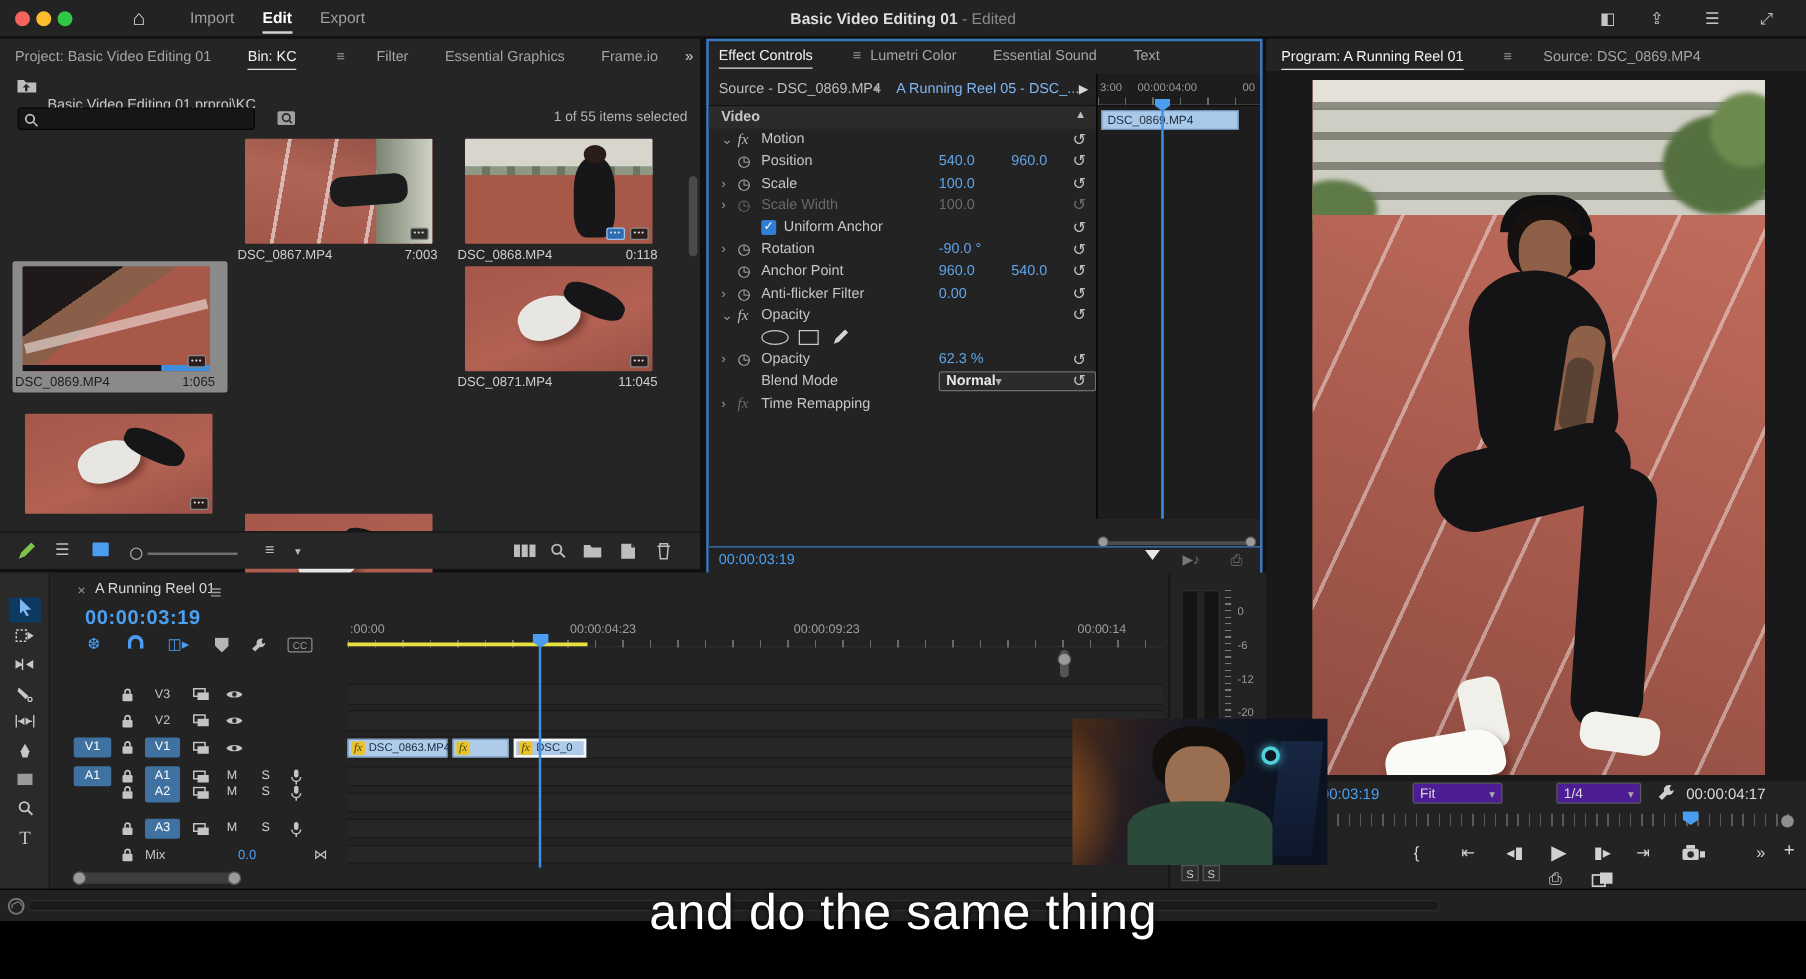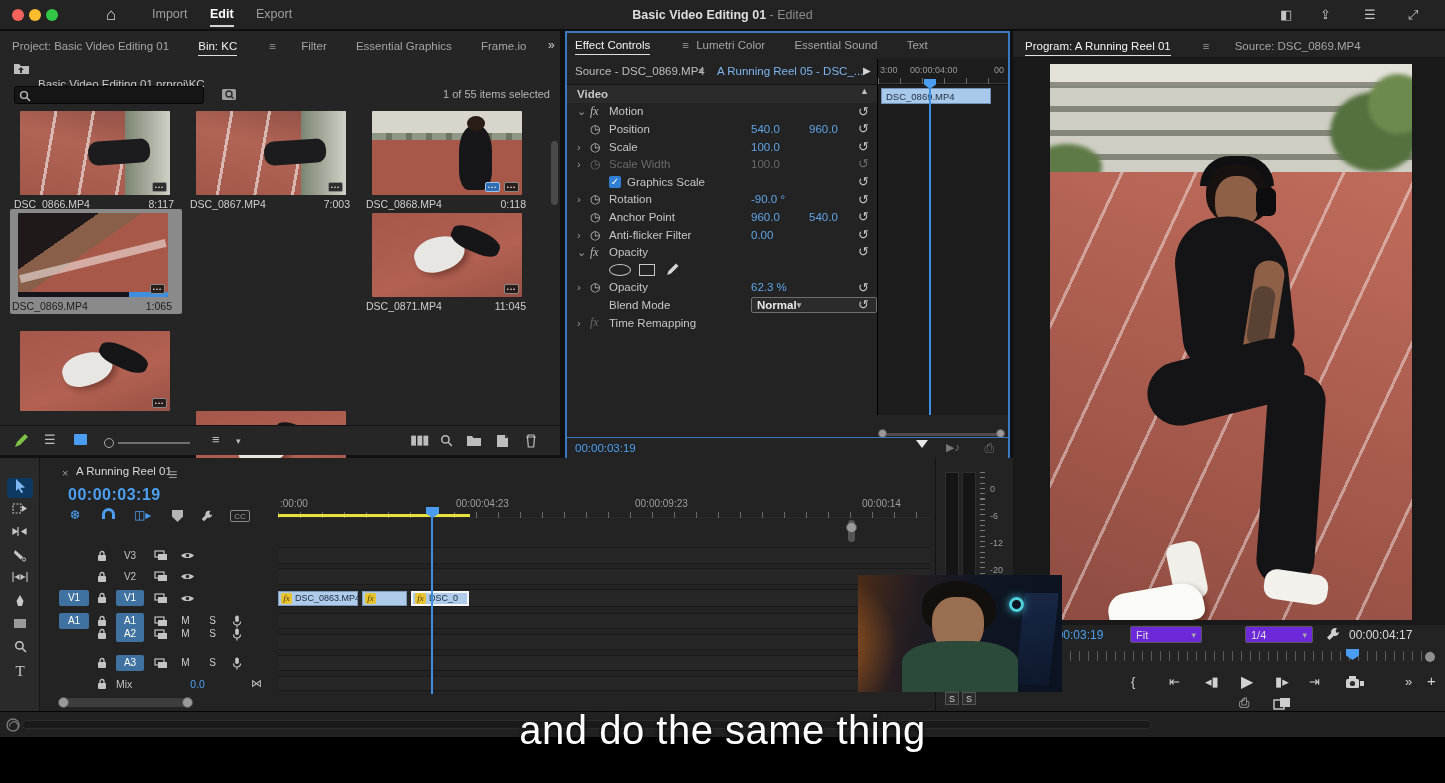--- a/index.html
+++ b/index.html
@@ -83,21 +83,21 @@
   .pm-view { left:0; top:26px; width:432px; height:568px; background:#191919; }
   .pm-img { left:37px; top:7px; width:362px; height:556px; background:#ad5f51; overflow:hidden; }
   .bld2 { left:0; top:0; width:362px; height:112px; background:linear-gradient(180deg,#e3e1d8 0 20%,#cfcec4 20% 100%); }
   .bld2:before { content:""; position:absolute; inset:0; background:repeating-linear-gradient(180deg, transparent 0 18px, rgba(70,75,60,.55) 18px 24px); }
   .tree { border-radius:50%; filter:blur(2px); }
   .trk { left:0; top:108px; width:362px; height:448px; background:linear-gradient(200deg,#c06c5c 0%,#ab5d4f 45%,#8f4c41 100%); }
   .trk:before { content:""; position:absolute; inset:0; background:repeating-linear-gradient(115deg, transparent 0 64px, rgba(255,255,255,.42) 64px 67px); }
   .fig-blk { background:#141416; border-radius:22px; }
   .skin { background:#8d6047; border-radius:14px; }
   .pm-tc { top:597px; font-size:12px; color:#4ba0f2; }
-  .pm-dd { height:17px; border:1px solid #585858; border-radius:2px; background:#6d28d9; color:#ddd; font-size:11px; display:flex; align-items:center; justify-content:space-between; padding:0 5px; }
+  .pm-dd { height:17px; border:1px solid #585858; border-radius:2px; background:#4c1d95; color:#ddd; font-size:11px; display:flex; align-items:center; justify-content:space-between; padding:0 5px; }
   .seek { left:30px; top:620px; width:388px; height:10px;
     background:repeating-linear-gradient(90deg,#5a5a5a 0 1px, transparent 1px 9px); }
   .tbtn { color:#d2d2d2; font-size:13px; }
 
   
   .tlp { left:0; top:458px; width:935px; height:253px; background:#232323; }
   .tools { left:0; top:0; width:40px; height:253px; background:#2a2a2a; border-right:1px solid #161616; }
   .tool { left:7px; width:26px; height:20px; color:#c8c8c8; font-size:13px; text-align:center; }
   .tool.on { background:#0e3a62; border-radius:2px; color:#7db6f2; }
   .seqtab { top:7px; left:60px; color:#d8d8d8; font-size:11.5px; }
@@ -189,31 +189,20 @@
           <line x1="7.6" y1="7.6" x2="11" y2="11" stroke="#bdbdbd" stroke-width="1.4"></line>
         </svg>
     </div>
     <svg class="abs" style="left:221px;top:56px" width="16" height="15" viewBox="0 0 16 15">
         <rect x="1" y="2" width="14" height="11" rx="1.5" fill="#9f9f9f"></rect>
         <circle cx="8" cy="7" r="3" fill="none" stroke="#2a2a2a" stroke-width="1.4"></circle>
         <line x1="10" y1="9" x2="12.5" y2="11.5" stroke="#2a2a2a" stroke-width="1.4"></line>
       </svg>
     <div class="abs selinfo">1 of 55 items selected</div>
 
-    <div class="abs cell" style="left:12px;top:80px">
-      <div class="thumb sc-track" style="margin-left:8px">
-          <div class="bld"></div>
-          <div class="fig"></div>
-          <div class="badge">•••</div>
-        </div>
-      <div class="tname" style="margin-left:2px">
-          <span>DSC_0866.MP4</span>
-          <span>8:117</span>
-        </div>
-    </div>
     <div class="abs cell" style="left:188px;top:80px">
       <div class="thumb sc-track" style="margin-left:8px">
           <div class="bld"></div>
           <div class="fig"></div>
           <div class="badge">•••</div>
         </div>
       <div class="tname" style="margin-left:2px">
           <span>DSC_0867.MP4</span>
           <span>7:003</span>
         </div>
@@ -338,21 +327,21 @@
         <span class="chev">›</span>
           <span class="sw dim">◷</span>
         <span class="lab dim" style="width:142px">Scale Width</span>
         <span class="val dim">100.0</span>
         <span class="reset dim">↺</span>
       </div>
       <div class="ecrow">
         <span class="chev"></span>
           <span class="sw"></span>
         <span class="chk">✓</span>
-        <span class="lab">Graphics Scale</span>
+        <span class="lab">Uniform Anchor</span>
         <span class="reset">↺</span>
       </div>
       <div class="ecrow">
         <span class="chev">›</span>
           <span class="sw">◷</span>
         <span class="lab" style="width:142px">Rotation</span>
         <span class="val">-90.0 °</span>
         <span class="reset">↺</span>
       </div>
       <div class="ecrow">

